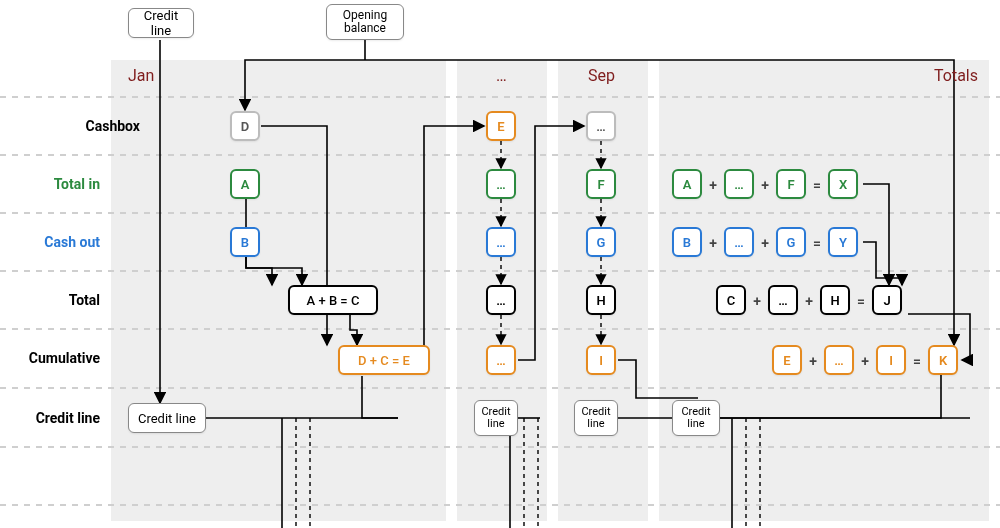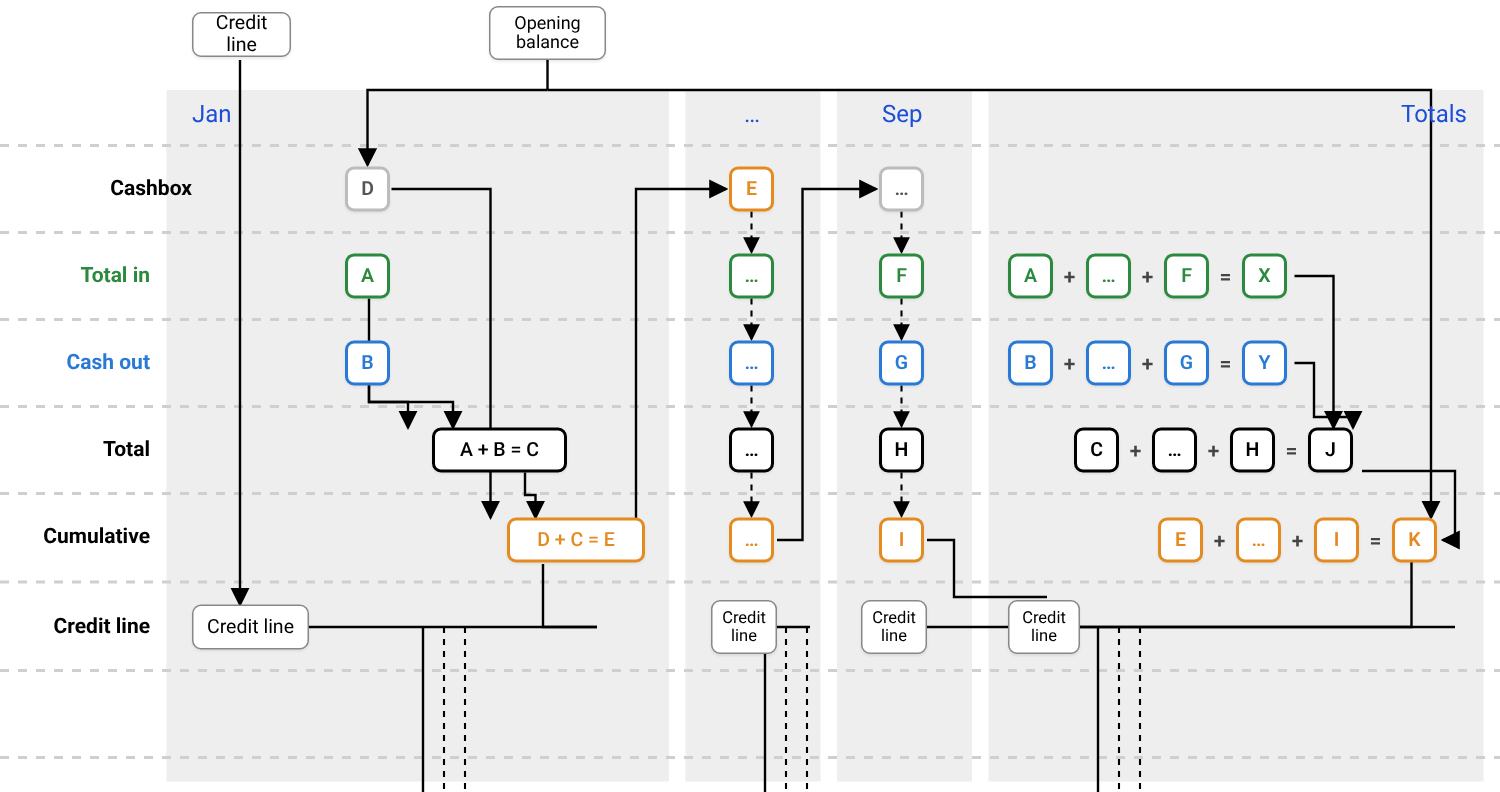--- a/index.html
+++ b/index.html
@@ -1,20 +1,20 @@
 <!DOCTYPE html>
 <html><head>
 <meta charset="utf-8">
 <style>
   html, body { margin: 0; padding: 0; background: #fff; }
   body { width: 1000px; height: 528px; position: relative; font-family: -apple-system, BlinkMacSystemFont, "Segoe UI", Roboto, Helvetica, Arial, sans-serif; font-size: 12px; color: #000; }
   svg { position: absolute; top: 0; left: 0; }
   .box { position: absolute; background: #fff; border: 1.5px solid #888; border-radius: 6px; display: flex; align-items: center; justify-content: center; text-align: center; font-size: 13px; font-weight: 400; box-shadow: 0 1px 2px rgba(0,0,0,0.08); padding: 0 4px; box-sizing: border-box; }
   .lbl { position: absolute; font-weight: 700; font-size: 14px; text-align: right; width: 100px; }
-  .col-lbl { position: absolute; font-weight: 400; font-size: 16px; color: #1d4ed8; }
+  .col-lbl { position: absolute; font-weight: 400; font-size: 16px; color: #7f1d1d; }
   .cell { position: absolute; border: 2px solid #000; border-radius: 6px; background: #fff; display: flex; align-items: center; justify-content: center; font-size: 13px; font-weight: 600; box-sizing: border-box; box-shadow: 0 1px 2px rgba(0,0,0,0.07); }
   .c-gray { border-color: #bcbcbc; color: #555; }
   .c-green { border-color: #2c8a3f; color: #2c8a3f; }
   .c-blue { border-color: #2979d6; color: #2979d6; }
   .c-black { border-color: #000; color: #000; }
   .c-orange { border-color: #e58a1f; color: #e58a1f; }
   .op { position: absolute; font-size: 14px; font-weight: 600; color: #444; width: 14px; text-align: center; }
   .row-green { color: #2c8a3f; }
   .row-blue { color: #2979d6; }
   .wide { font-size: 13px; font-weight: 500; padding: 0 8px; margin-left: 28px; }
@@ -116,21 +116,21 @@
 <div class="box" style="left:326px; top:4px; width:78px; height:36px; font-size:12px; line-height:1.1;">
     <span style="white-space:pre-line">Opening
 balance</span>
   </div>
 
 <div class="col-lbl" style="left:128px; top:66px;">Jan</div>
 <div class="col-lbl" style="left:496px; top:66px;">…</div>
 <div class="col-lbl" style="left:588px; top:66px;">Sep</div>
 <div class="col-lbl" style="left:934px; top:66px;">Totals</div>
 
-<div class="lbl" style="left:4px; top:118px;padding-left:24px;">Cashbox</div>
+<div class="lbl" style="left:16px; top:118px;padding-left:24px;">Cashbox</div>
 <div class="lbl row-green" style="left:0; top:176px;">Total in</div>
 <div class="lbl row-blue" style="left:0; top:234px;">Cash out</div>
 <div class="lbl" style="left:0; top:292px;">Total</div>
 <div class="lbl" style="left:0; top:350px;">Cumulative</div>
 <div class="lbl" style="left:0; top:410px;">Credit line</div>
 
 <div class="cell c-gray" style="left:230px; top:111px; width:30px; height:30px;">D</div>
 <div class="cell c-green" style="left:230px; top:169px; width:30px; height:30px;">A</div>
 <div class="cell c-blue" style="left:230px; top:227px; width:30px; height:30px;">B</div>
 <div class="cell c-black wide" style="left:260px; top:285px; width:90px; height:30px;">A + B = C</div>

